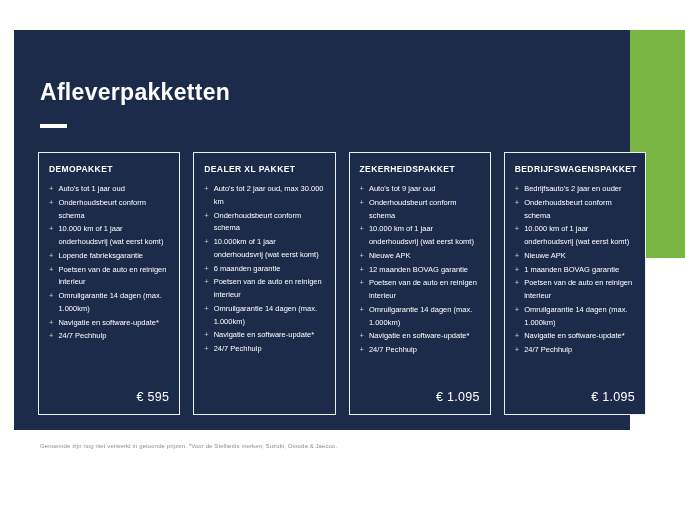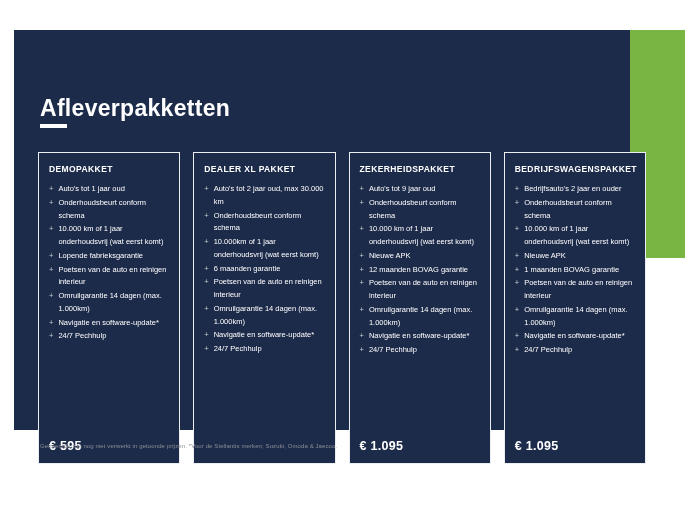--- a/index.html
+++ b/index.html
@@ -22,36 +22,36 @@
     background: var(--green);
   }
   .navy-block {
     position: absolute;
     left: 14px; top: 30px;
     width: 616px; height: 400px;
     background: var(--navy);
   }
   .slide-title {
     position: absolute;
-    left: 40px; top: 95px;
+    left: 40px; top: 79px;
     color: var(--text);
     font-size: 23px;
     font-weight: bold;
     letter-spacing: 0.3px;
   }
   .title-dash {
     position: absolute;
     left: 40px; top: 124px;
     width: 27px; height: 4px;
     background: #ffffff;
   }
   .cards {
     position: absolute;
     left: 38px; top: 152px;
-    width: 608px; height: 312px;
+    width: 608px; height: 263px;
     display: flex;
     gap: 13px;
   }
   .card {
     flex: 1 1 0;
     min-width: 0;
     border: 1px solid rgba(255,255,255,0.92);
     background: var(--navy);
     color: var(--text);
     padding: 11px 10px 10px 10px;
@@ -75,23 +75,23 @@
     gap: 5px;
     margin-bottom: 1px;
   }
   .plus {
     color: rgba(255,255,255,0.75);
     flex: 0 0 auto;
   }
   .item-text { flex: 1 1 auto; }
   .card-price {
     margin-top: auto;
-    text-align: left;
+    text-align: right;
     font-size: 12.5px;
-    font-weight: bold;
+    font-weight: normal;
     letter-spacing: 0.3px;
   }
   .footnote {
     position: absolute;
     left: 40px; top: 443px;
     font-size: 6px;
     color: #8a8d93;
     letter-spacing: 0.1px;
   }
 </style>

